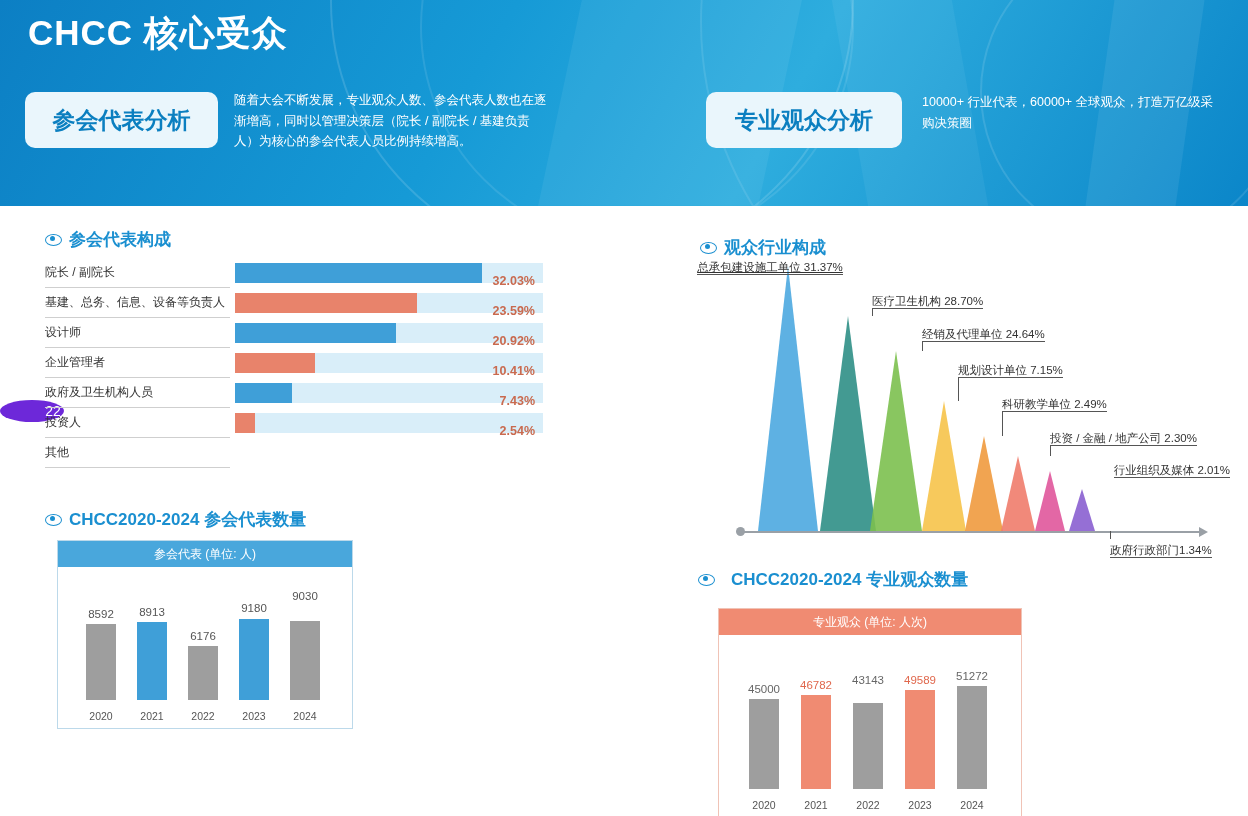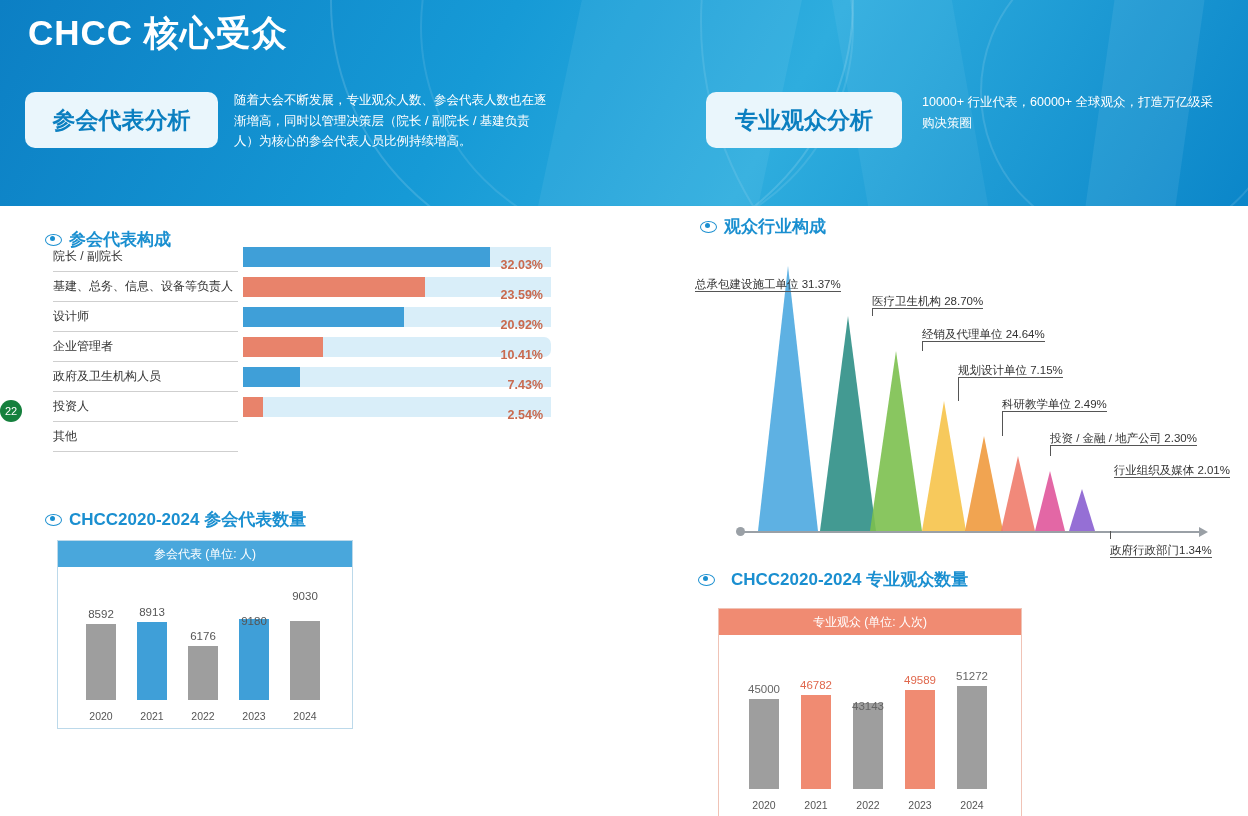--- a/index.html
+++ b/index.html
@@ -41,42 +41,42 @@
   #pill1{left:25px;top:92px;width:193px;height:56px;font-size:23px;}
   #pill2{left:706px;top:92px;width:196px;height:56px;font-size:23px;}
   .pilltext{
     position:absolute;color:#ffffff;font-size:12.5px;line-height:1.65;
   }
   #desc1{left:234px;top:90px;width:318px;}
   #desc2{left:922px;top:92px;width:300px;}
   
   #pagenum{
     position:absolute;left:0;top:400px;width:22px;height:22px;border-radius:50%;
-    background:#15803d;color:#ffffff;font-size:11px;
-    display:flex;align-items:center;justify-content:center;
+    background:#6d28d9;color:#ffffff;font-size:14px;
+    display:flex;align-items:center;justify-content:center;padding-left:42px;
   }
   
   .sect{
     position:absolute;display:flex;align-items:center;gap:7px;
     color:#1a8fd0;font-size:17px;font-weight:bold;
   }
   .eye{
     width:15px;height:10px;border:1.6px solid #1a8fd0;border-radius:50% 50% 50% 50%;
     position:relative;
   }
   .eye:after{
     content:"";position:absolute;width:5px;height:5px;border-radius:50%;
     background:#1a8fd0;left:4px;top:1.5px;
   }
   #sect1{left:45px;top:228px;}
   #sect2{left:45px;top:508px;}
-  #sect3{left:700px;top:215px;}
+  #sect3{left:700px;top:236px;}
   #sect4{left:698px;top:568px;gap:16px;}
   
-  #barlist{position:absolute;left:45px;top:242px;width:500px;margin-left:8px;}
+  #barlist{position:absolute;left:45px;top:258px;width:500px;}
   .brow{height:30px;display:flex;align-items:center;position:relative;}
   .blabel{
     width:185px;font-size:12px;color:#333;
     border-bottom:1px solid #cfcfcf;height:29px;display:flex;align-items:center;
   }
   .btrack{
     position:relative;width:308px;height:20px;background:#d9eef9;margin-left:5px;
   }
   .bfill{position:absolute;left:0;top:0;height:20px;}
   .bval{
@@ -179,21 +179,21 @@
     </div>
     <div class="brow">
       <div class="blabel">设计师</div>
       <div class="btrack" style="background: rgb(217, 238, 249);">
         <div class="bfill" style="width: 161.084px; background: rgb(63, 159, 216);"></div>
         <div class="bval" style="color: rgb(201, 106, 79);">20.92%</div>
       </div>
     </div>
     <div class="brow">
       <div class="blabel">企业管理者</div>
-      <div class="btrack" style="background: rgb(217, 238, 249); border-radius: 7px;">
+      <div class="btrack" style="background: rgb(217, 238, 249);">
         <div class="bfill" style="width: 80.157px; background: rgb(232, 131, 107);"></div>
         <div class="bval" style="color: rgb(201, 106, 79);">10.41%</div>
       </div>
     </div>
     <div class="brow">
       <div class="blabel">政府及卫生机构人员</div>
       <div class="btrack" style="background: rgb(217, 238, 249);">
         <div class="bfill" style="width: 57.211px; background: rgb(63, 159, 216);"></div>
         <div class="bval" style="color: rgb(201, 106, 79);">7.43%</div>
       </div>
@@ -223,36 +223,36 @@
         <div class="colval" style="bottom: 82.4344px;">8913</div>
       </div>
       <div class="colcat" style="left: 64px;">2021</div>
       <div class="col" style="left: 130px; height: 54.3488px;">
         <div class="colbar" style="height: 54.3488px; background: rgb(158, 158, 158);"></div>
         <div class="colval" style="bottom: 58.3488px; text-align: center;">6176</div>
       </div>
       <div class="colcat" style="left: 115px;">2022</div>
       <div class="col" style="left: 181px; height: 80.784px;">
         <div class="colbar" style="height: 80.784px; background: rgb(63, 159, 216);"></div>
-        <div class="colval" style="bottom: 73px; text-align: center;">9180</div>
+        <div class="colval" style="bottom: 86px; text-align: center;">9180</div>
       </div>
       <div class="colcat" style="left: 166px;">2023</div>
       <div class="col" style="left: 232px; height: 79.464px;">
         <div class="colbar" style="height: 79.464px; background: rgb(158, 158, 158);"></div>
         <div class="colval" style="bottom: 98px;">9030</div>
       </div>
       <div class="colcat" style="left: 217px;">2024</div>
     </div>
 </div>
 
 <div id="triWrap">
   <div id="axisdot"></div>
   <div id="axis"></div>
 <div class="tri" style="left: 58px; border-left: 30px solid transparent; border-right: 30px solid transparent; border-bottom: 265px solid rgb(77, 169, 224); opacity: 0.9;"></div>
-    <div class="lbl" style="left: -5px; top: 26px; width: 150px; text-align: left; white-space: normal;"><span class="lblbox">总承包建设施工单位  31.37%</span></div>
+    <div class="lbl" style="left: -5px; top: 9px; width: 150px; text-align: center; white-space: normal; text-decoration: underline;"><span class="lblbox">总承包建设施工单位  31.37%</span></div>
     <div class="leader" style="left: 88px; top: 25px; height: 0px;"></div>
     <div class="tri" style="left: 120px; border-left: 28px solid transparent; border-right: 28px solid transparent; border-bottom: 215px solid rgb(47, 143, 134); opacity: 0.9;"></div>
     <div class="lbl" style="left: 172px; top: 43px; width: 170px; text-align: left; white-space: normal;"><span class="lblbox">医疗卫生机构  28.70%</span></div>
     <div class="leader" style="left: 172px; top: 59px; height: 7px;"></div>
     <div class="tri" style="left: 170px; border-left: 26px solid transparent; border-right: 26px solid transparent; border-bottom: 180px solid rgb(124, 192, 79); opacity: 0.9;"></div>
     <div class="lbl" style="left: 222px; top: 76px; width: 180px; text-align: left; white-space: normal;"><span class="lblbox">经销及代理单位  24.64%</span></div>
     <div class="leader" style="left: 222px; top: 92px; height: 9px;"></div>
     <div class="tri" style="left: 222px; border-left: 22px solid transparent; border-right: 22px solid transparent; border-bottom: 130px solid rgb(246, 195, 74); opacity: 0.9;"></div>
     <div class="lbl" style="left: 258px; top: 112px; width: 170px; text-align: left; white-space: normal;"><span class="lblbox">规划设计单位  7.15%</span></div>
     <div class="leader" style="left: 258px; top: 128px; height: 23px;"></div>
@@ -278,21 +278,21 @@
         <div class="colval" style="bottom: 94px; color: rgb(102, 102, 102);">45000</div>
       </div>
       <div class="colcat" style="left: 15px;">2020</div>
       <div class="col" style="left: 82px; height: 93.564px;">
         <div class="colbar" style="height: 93.564px; background: rgb(240, 139, 114);"></div>
         <div class="colval" style="bottom: 97.564px; color: rgb(224, 103, 76);">46782</div>
       </div>
       <div class="colcat" style="left: 67px;">2021</div>
       <div class="col" style="left: 134px; height: 86.286px;">
         <div class="colbar" style="height: 86.286px; background: rgb(158, 158, 158);"></div>
-        <div class="colval" style="bottom: 77px; color: rgb(102, 102, 102);">43143</div>
+        <div class="colval" style="bottom: 103px; color: rgb(102, 102, 102);">43143</div>
       </div>
       <div class="colcat" style="left: 119px;">2022</div>
       <div class="col" style="left: 186px; height: 99.178px;">
         <div class="colbar" style="height: 99.178px; background: rgb(240, 139, 114);"></div>
         <div class="colval" style="bottom: 103.178px; color: rgb(224, 103, 76);">49589</div>
       </div>
       <div class="colcat" style="left: 171px;">2023</div>
       <div class="col" style="left: 238px; height: 102.544px;">
         <div class="colbar" style="height: 102.544px; background: rgb(158, 158, 158);"></div>
         <div class="colval" style="bottom: 106.544px; color: rgb(102, 102, 102);">51272</div>

